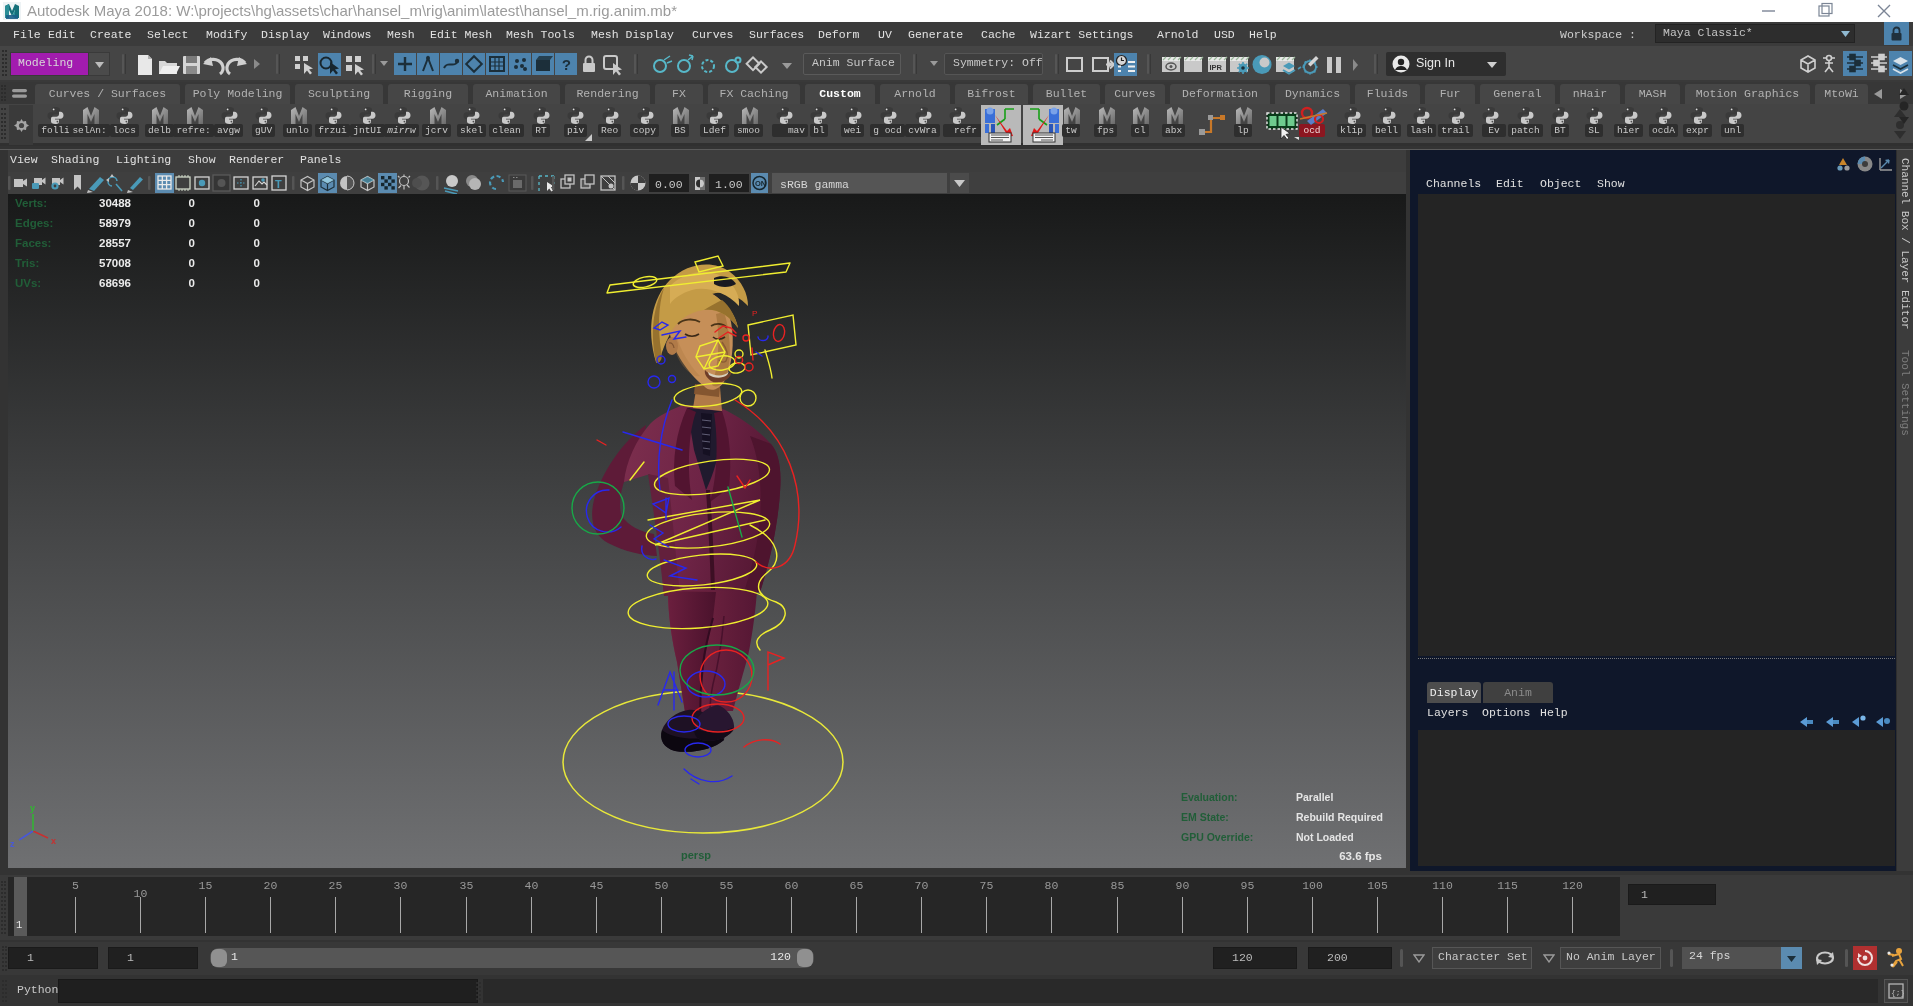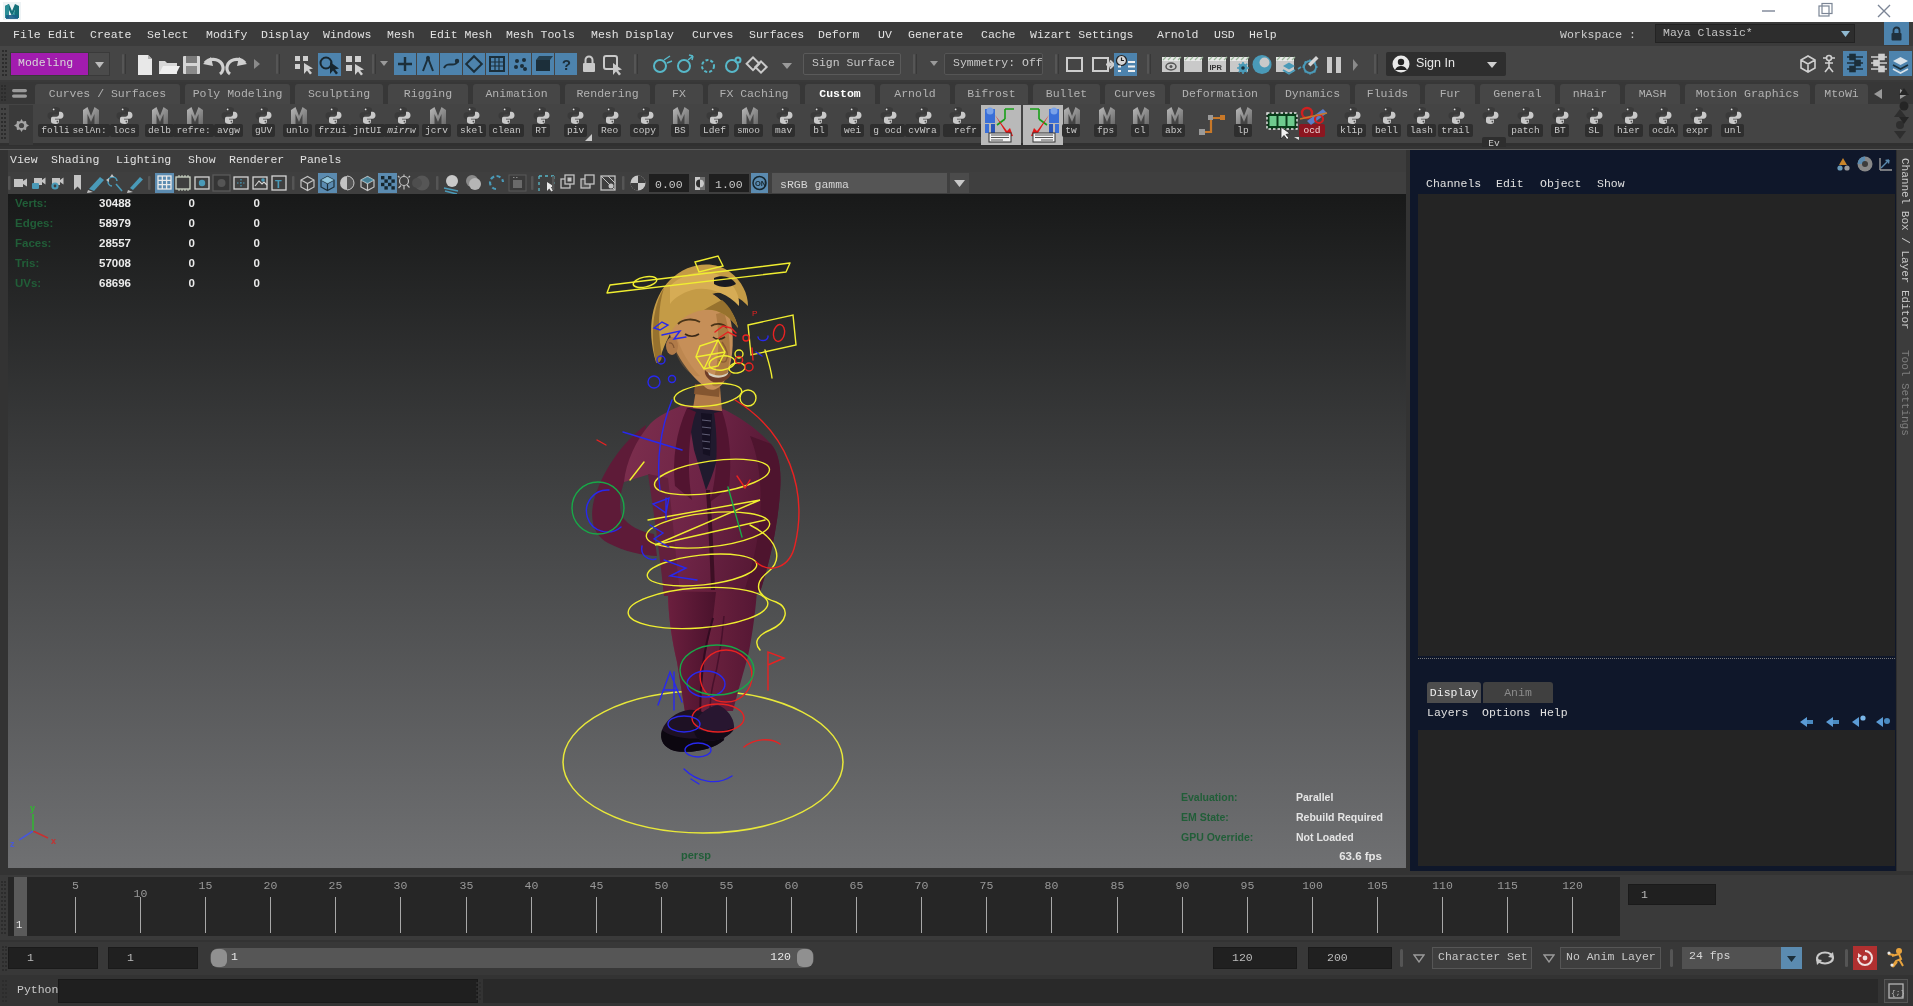--- a/index.html
+++ b/index.html
@@ -14,20 +14,21 @@
 .shlbl{position:absolute;top:20px;background:#2e2e2e;color:#c9c9c9;font-size:9.5px;line-height:13px;border-radius:2px;padding:0 3px;white-space:nowrap;}
 </style></head><body>
 
 <div class="row" style="top:0;height:22px;background:#ffffff;">
  <svg class="abs" style="left:3px;top:2px" width="18" height="18" viewBox="0 0 18 18">
   <rect x="0" y="0" width="18" height="18" fill="#eef3f5"></rect>
   <path d="M2 16 L2 4 L6 2 L9 9 L12 2 L16 4 L16 16 L12 16 L12 8 L9 14 L6 8 L6 16 Z" fill="#15707a"></path>
   <path d="M2 16 L2 4 L6 2 L6 8 L6 16 Z M9 14 L12 8 L12 16 Z" fill="#2a8d96"></path>
   <rect x="3" y="13" width="12" height="4" fill="#1b5f8a" opacity="0.9"></rect>
  </svg>
+ <span class="abs sans" style="left:27px;top:2px;font-size:15px;color:#9b9b9b;">Autodesk Maya 2018: W:\projects\hg\assets\char\hansel_m\rig\anim\latest\hansel_m.rig.anim.mb*</span>
  <svg class="abs" style="left:1756px;top:0" width="150" height="22" viewBox="0 0 150 22">
   <path d="M6 11 L19 11" stroke="#7b8595" stroke-width="1.4" fill="none"></path>
   <rect x="63" y="6" width="10" height="10" fill="none" stroke="#7b8595" stroke-width="1.2"></rect>
   <rect x="66" y="3.5" width="10" height="10" fill="none" stroke="#7b8595" stroke-width="1.2"></rect>
   <path d="M122 5 L134 17 M134 5 L122 17" stroke="#7b8595" stroke-width="1.4"></path>
  </svg>
 </div>
 
 <div class="row" style="top:22px;height:24px;background:#3b3b3b;color:#e3e3e3;font-size:11.5px;">
  <span class="abs" style="left:13px;top:6px;">File</span>
@@ -176,21 +177,21 @@
  <circle cx="84" cy="13" r="6"></circle>
         <circle cx="90" cy="7" r="2.5"></circle>
  </g>
  <g stroke="#c9c9c9" stroke-width="2" fill="none">
  <rect x="101" y="6" width="9" height="9" transform="rotate(45 105 10)"></rect>
         <rect x="109" y="10" width="8" height="8" transform="rotate(45 113 14)"></rect>
  </g>
  <path d="M134 10 l10 0 l-5 6 Z" fill="#9a9a9a"></path>
 </svg>
 <div class="abs" style="left:803px;top:7px;width:98px;height:22px;background:#424242;border:1px solid #5a5a5a;border-radius:2px;">
-      <span class="abs" style="left:8px;top:2px;color:#c9c9c9;">Sign Surface</span>
+      <span class="abs" style="left:8px;top:2px;color:#c9c9c9;">Anim Surface</span>
     </div>
 <div class="abs" style="left:913px;top:8px;width:2px;height:20px;background:#555;border-radius:1px;"></div>
     <div class="abs" style="left:916px;top:8px;width:1px;height:20px;background:#383838;"></div>
 <svg class="abs" style="left:929px;top:14px" width="10" height="7">
       <path d="M1 1 L9 1 L5 6 Z" fill="#9a9a9a"></path>
     </svg>
 <div class="abs" style="left:944px;top:7px;width:99px;height:22px;background:#3e3e3e;border:1px solid #555;border-radius:2px;">
       <span class="abs" style="left:8px;top:2px;color:#c9c9c9;">Symmetry: Off</span>
     </div>
 <div class="abs" style="left:1055px;top:8px;width:2px;height:20px;background:#555;border-radius:1px;"></div>
@@ -508,21 +509,21 @@
       </defs>
  <path d="M2 18 L2 4 L6.5 1 L10 10 L13.5 1 L18 4 L18 18 L13.5 18 L13.5 8 L10 16 L6.5 8 L6.5 18 Z" fill="url(#mg)"></path>
 </svg>
 <div class="shlbl" style="left:734px;width:29px;text-align:center;">smoo</div>
 <svg class="abs" style="left:775px;top:2px" width="19" height="19" viewBox="0 0 19 19">
  <path d="M9.5 1 C6.5 1 6 2.3 6 3.5 L6 5.5 L10 5.5 L10 6.3 L4.5 6.3 C2.8 6.3 1.5 7.5 1.5 9.8 C1.5 12 2.8 13.2 4.5 13.2 L6 13.2 L6 10.8 C6 9.3 7.2 8.3 8.7 8.3 L12.3 8.3 C13.5 8.3 14 7.4 14 6.3 L14 3.5 C14 2.2 12.5 1 9.5 1 Z" fill="#3a3a3a"></path>
  <circle cx="7.6" cy="3.4" r="0.9" fill="#dcdcdc"></circle>
  <path d="M9.5 18 C12.5 18 13 16.7 13 15.5 L13 13.5 L9 13.5 L9 12.7 L14.5 12.7 C16.2 12.7 17.5 11.5 17.5 9.2 C17.5 7 16.2 5.8 14.5 5.8 L13 5.8 L13 8.2 C13 9.7 11.8 10.7 10.3 10.7 L6.7 10.7 C5.5 10.7 5 11.6 5 12.7 L5 15.5 C5 16.8 6.5 18 9.5 18 Z" fill="#c9c9c9"></path>
  <circle cx="11.4" cy="15.6" r="0.9" fill="#4a4a4a"></circle>
 </svg>
-<div class="shlbl" style="left:772px;width:23px;text-align:left;">mav</div>
+<div class="shlbl" style="left:772px;width:36px;text-align:right;">mav</div>
 <svg class="abs" style="left:809px;top:2px" width="19" height="19" viewBox="0 0 19 19">
  <path d="M9.5 1 C6.5 1 6 2.3 6 3.5 L6 5.5 L10 5.5 L10 6.3 L4.5 6.3 C2.8 6.3 1.5 7.5 1.5 9.8 C1.5 12 2.8 13.2 4.5 13.2 L6 13.2 L6 10.8 C6 9.3 7.2 8.3 8.7 8.3 L12.3 8.3 C13.5 8.3 14 7.4 14 6.3 L14 3.5 C14 2.2 12.5 1 9.5 1 Z" fill="#3a3a3a"></path>
  <circle cx="7.6" cy="3.4" r="0.9" fill="#dcdcdc"></circle>
  <path d="M9.5 18 C12.5 18 13 16.7 13 15.5 L13 13.5 L9 13.5 L9 12.7 L14.5 12.7 C16.2 12.7 17.5 11.5 17.5 9.2 C17.5 7 16.2 5.8 14.5 5.8 L13 5.8 L13 8.2 C13 9.7 11.8 10.7 10.3 10.7 L6.7 10.7 C5.5 10.7 5 11.6 5 12.7 L5 15.5 C5 16.8 6.5 18 9.5 18 Z" fill="#c9c9c9"></path>
  <circle cx="11.4" cy="15.6" r="0.9" fill="#4a4a4a"></circle>
 </svg>
 <div class="shlbl" style="left:810px;width:18px;text-align:center;">bl</div>
 <svg class="abs" style="left:844px;top:2px" width="19" height="19" viewBox="0 0 19 19">
  <path d="M9.5 1 C6.5 1 6 2.3 6 3.5 L6 5.5 L10 5.5 L10 6.3 L4.5 6.3 C2.8 6.3 1.5 7.5 1.5 9.8 C1.5 12 2.8 13.2 4.5 13.2 L6 13.2 L6 10.8 C6 9.3 7.2 8.3 8.7 8.3 L12.3 8.3 C13.5 8.3 14 7.4 14 6.3 L14 3.5 C14 2.2 12.5 1 9.5 1 Z" fill="#3a3a3a"></path>
  <circle cx="7.6" cy="3.4" r="0.9" fill="#dcdcdc"></circle>
@@ -675,21 +676,21 @@
  <path d="M9.5 18 C12.5 18 13 16.7 13 15.5 L13 13.5 L9 13.5 L9 12.7 L14.5 12.7 C16.2 12.7 17.5 11.5 17.5 9.2 C17.5 7 16.2 5.8 14.5 5.8 L13 5.8 L13 8.2 C13 9.7 11.8 10.7 10.3 10.7 L6.7 10.7 C5.5 10.7 5 11.6 5 12.7 L5 15.5 C5 16.8 6.5 18 9.5 18 Z" fill="#c9c9c9"></path>
  <circle cx="11.4" cy="15.6" r="0.9" fill="#4a4a4a"></circle>
 </svg>
 <div class="shlbl" style="left:1438px;width:35px;text-align:center;">trail</div>
 <svg class="abs" style="left:1481px;top:2px" width="19" height="19" viewBox="0 0 19 19">
  <path d="M9.5 1 C6.5 1 6 2.3 6 3.5 L6 5.5 L10 5.5 L10 6.3 L4.5 6.3 C2.8 6.3 1.5 7.5 1.5 9.8 C1.5 12 2.8 13.2 4.5 13.2 L6 13.2 L6 10.8 C6 9.3 7.2 8.3 8.7 8.3 L12.3 8.3 C13.5 8.3 14 7.4 14 6.3 L14 3.5 C14 2.2 12.5 1 9.5 1 Z" fill="#3a3a3a"></path>
  <circle cx="7.6" cy="3.4" r="0.9" fill="#dcdcdc"></circle>
  <path d="M9.5 18 C12.5 18 13 16.7 13 15.5 L13 13.5 L9 13.5 L9 12.7 L14.5 12.7 C16.2 12.7 17.5 11.5 17.5 9.2 C17.5 7 16.2 5.8 14.5 5.8 L13 5.8 L13 8.2 C13 9.7 11.8 10.7 10.3 10.7 L6.7 10.7 C5.5 10.7 5 11.6 5 12.7 L5 15.5 C5 16.8 6.5 18 9.5 18 Z" fill="#c9c9c9"></path>
  <circle cx="11.4" cy="15.6" r="0.9" fill="#4a4a4a"></circle>
 </svg>
-<div class="shlbl" style="left:1482px;width:24px;text-align:center;margin-top:13px;">Ev</div>
+<div class="shlbl" style="left:1482px;width:24px;text-align:center;">Ev</div>
 <svg class="abs" style="left:1516px;top:2px" width="19" height="19" viewBox="0 0 19 19">
  <path d="M9.5 1 C6.5 1 6 2.3 6 3.5 L6 5.5 L10 5.5 L10 6.3 L4.5 6.3 C2.8 6.3 1.5 7.5 1.5 9.8 C1.5 12 2.8 13.2 4.5 13.2 L6 13.2 L6 10.8 C6 9.3 7.2 8.3 8.7 8.3 L12.3 8.3 C13.5 8.3 14 7.4 14 6.3 L14 3.5 C14 2.2 12.5 1 9.5 1 Z" fill="#3a3a3a"></path>
  <circle cx="7.6" cy="3.4" r="0.9" fill="#dcdcdc"></circle>
  <path d="M9.5 18 C12.5 18 13 16.7 13 15.5 L13 13.5 L9 13.5 L9 12.7 L14.5 12.7 C16.2 12.7 17.5 11.5 17.5 9.2 C17.5 7 16.2 5.8 14.5 5.8 L13 5.8 L13 8.2 C13 9.7 11.8 10.7 10.3 10.7 L6.7 10.7 C5.5 10.7 5 11.6 5 12.7 L5 15.5 C5 16.8 6.5 18 9.5 18 Z" fill="#c9c9c9"></path>
  <circle cx="11.4" cy="15.6" r="0.9" fill="#4a4a4a"></circle>
 </svg>
 <div class="shlbl" style="left:1508px;width:35px;text-align:center;">patch</div>
 <svg class="abs" style="left:1551px;top:2px" width="19" height="19" viewBox="0 0 19 19">
  <path d="M9.5 1 C6.5 1 6 2.3 6 3.5 L6 5.5 L10 5.5 L10 6.3 L4.5 6.3 C2.8 6.3 1.5 7.5 1.5 9.8 C1.5 12 2.8 13.2 4.5 13.2 L6 13.2 L6 10.8 C6 9.3 7.2 8.3 8.7 8.3 L12.3 8.3 C13.5 8.3 14 7.4 14 6.3 L14 3.5 C14 2.2 12.5 1 9.5 1 Z" fill="#3a3a3a"></path>
  <circle cx="7.6" cy="3.4" r="0.9" fill="#dcdcdc"></circle>

